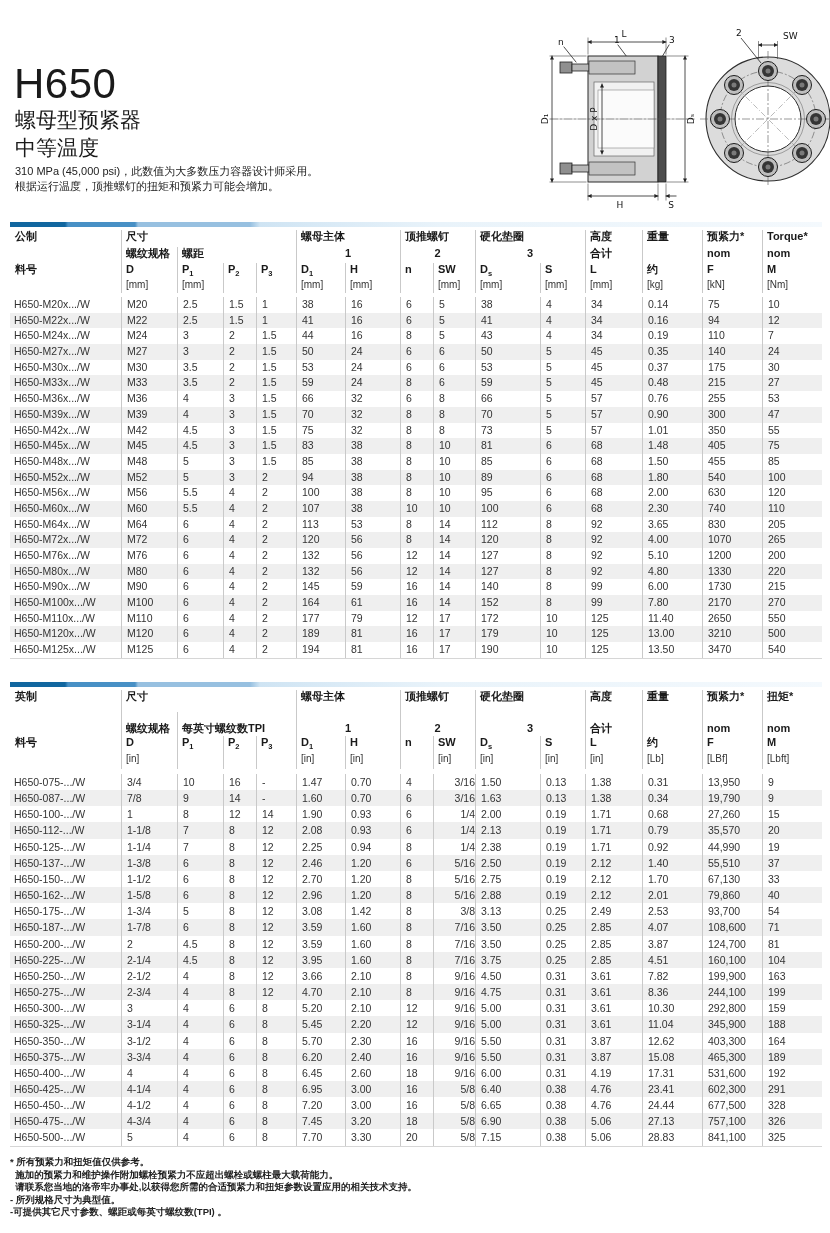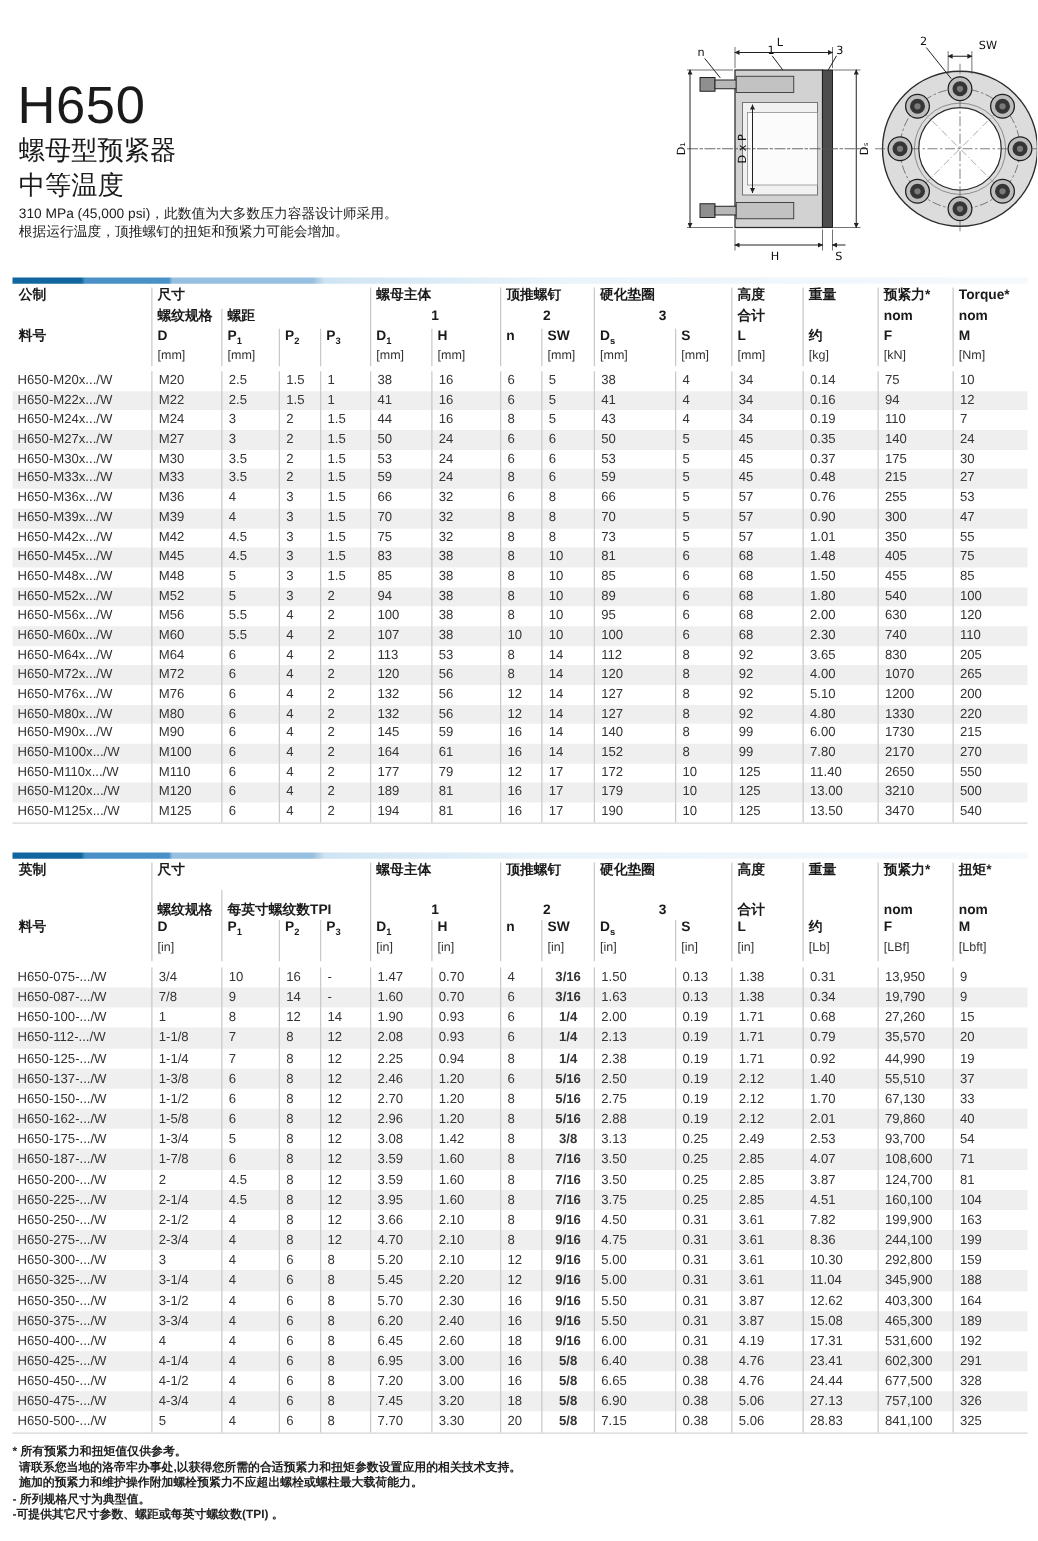--- a/index.html
+++ b/index.html
@@ -37,21 +37,21 @@
   .imperial .vl.s{top:22px;}
   .imperial .vl.c{top:46px;}
   .tbody{margin-top:4px;border-bottom:1px solid #d6d6d6;}
   .imperial .tbody{margin-top:5px;}
   .trow{display:grid;grid-template-columns:var(--cols);height:15.7px;line-height:15.7px;}
   .imperial .trow{height:16.17px;line-height:16.17px;}
   .trow.alt{background:#efefef;}
   .tc{font-size:10.5px;color:#333;border-left:1px solid #c9c9c9;padding-left:5px;
       white-space:nowrap;overflow:hidden;}
   .tc.c0{border-left:none;padding-left:4px;}
-  .imperial .tc.c8{text-align:center;padding-left:0;font-weight:bold;}
+  .imperial .tc.c8{text-align:right;padding-left:0;}
   
   .foot{position:absolute;left:10px;top:1156px;font-size:9.5px;line-height:12.5px;color:#222;}
   .foot div{white-space:pre-wrap;font-weight:bold;}
 </style>
 </head>
 <body>
 
 <div class="page">
 
   <div class="title">H650</div>
@@ -1105,19 +1105,19 @@
           <div class="tc c11">5.06</div>
           <div class="tc c12">28.83</div>
           <div class="tc c13">841,100</div>
           <div class="tc c14">325</div>
         </div>
       </div>
   </div>
 
   <div class="foot">
     <div>* 所有预紧力和扭矩值仅供参考。</div>
+    <div>  施加的预紧力和维护操作附加螺栓预紧力不应超出螺栓或螺柱最大载荷能力。</div>
     <div>  请联系您当地的洛帝牢办事处,以获得您所需的合适预紧力和扭矩参数设置应用的相关技术支持。</div>
-    <div>  施加的预紧力和维护操作附加螺栓预紧力不应超出螺栓或螺柱最大载荷能力。</div>
     <div>- 所列规格尺寸为典型值。</div>
     <div>-可提供其它尺寸参数、螺距或每英寸螺纹数(TPI) 。</div>
   </div>
 
 </div>
 
 </body></html>

